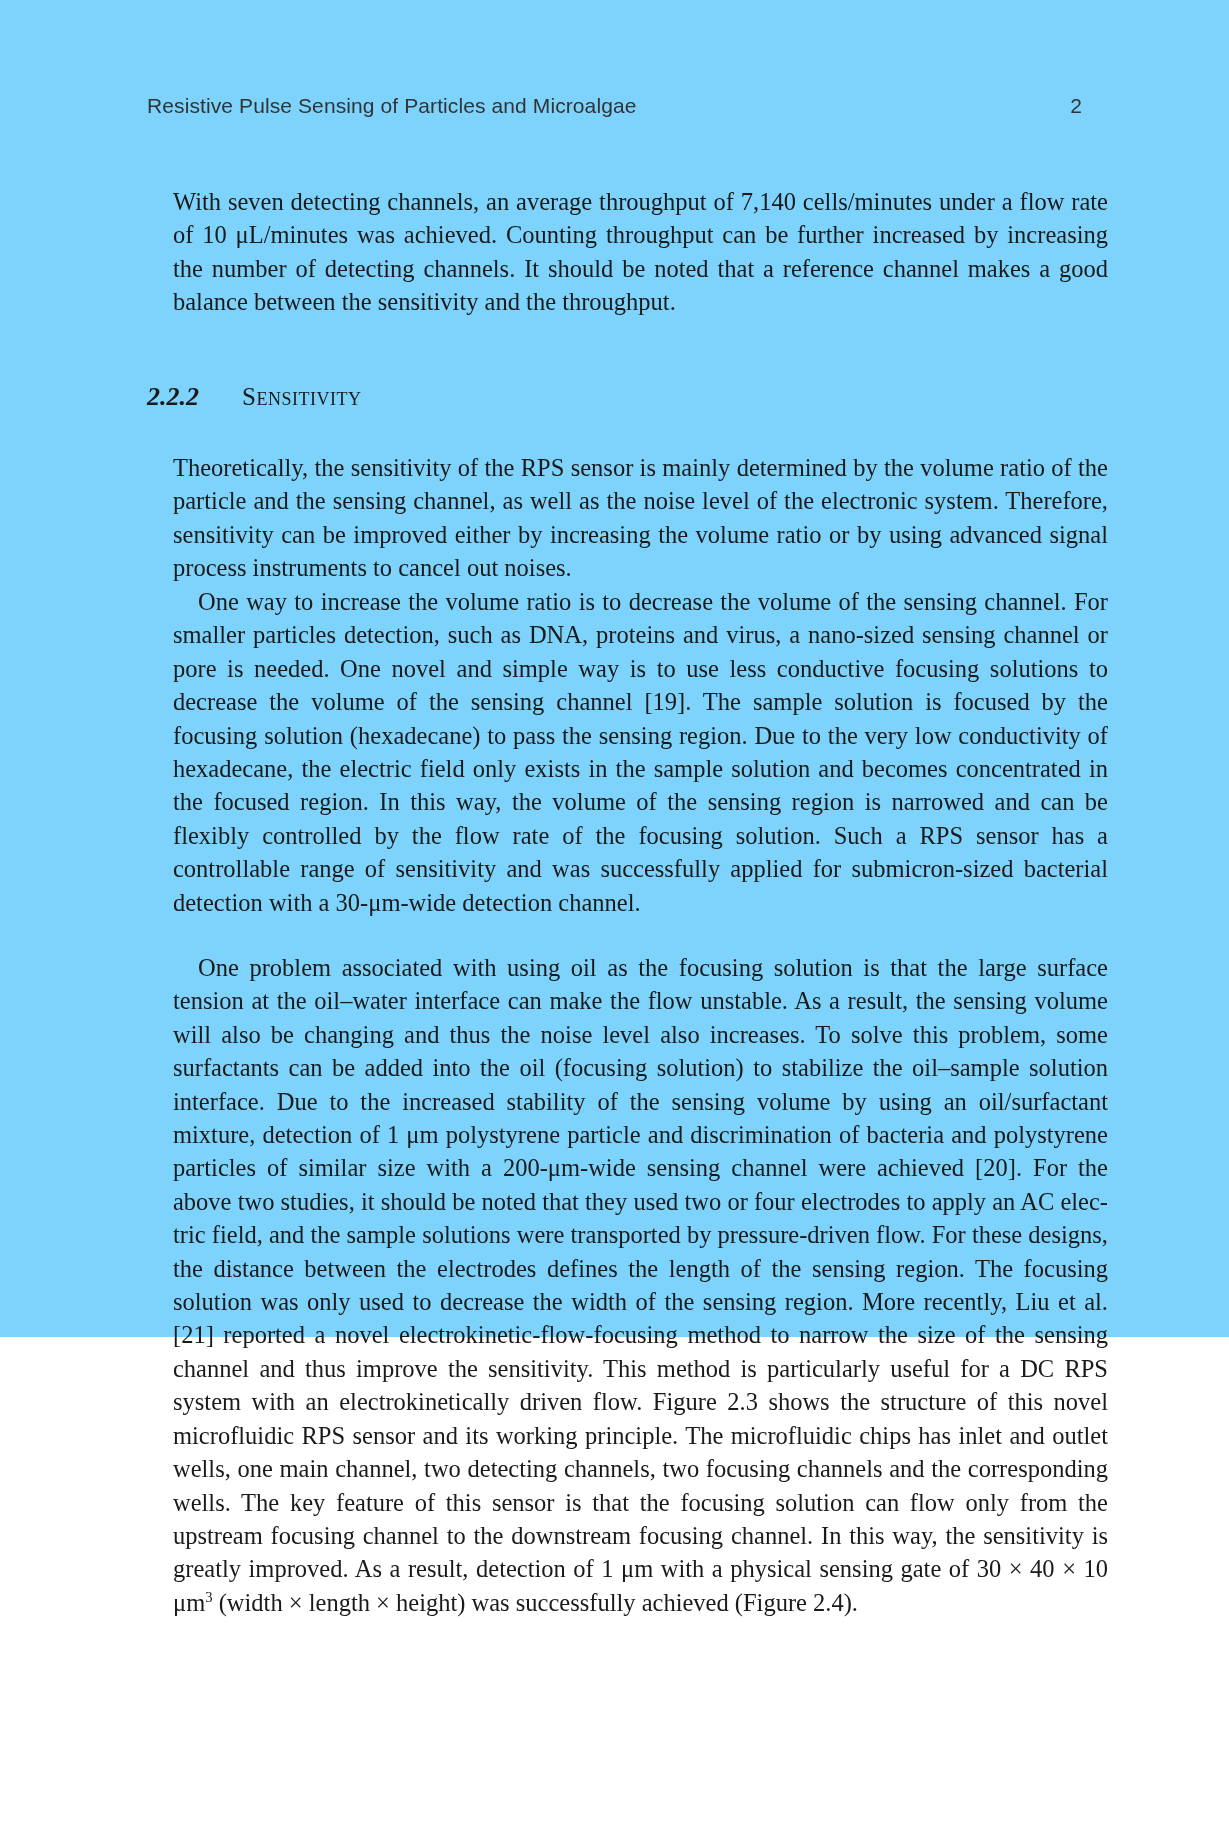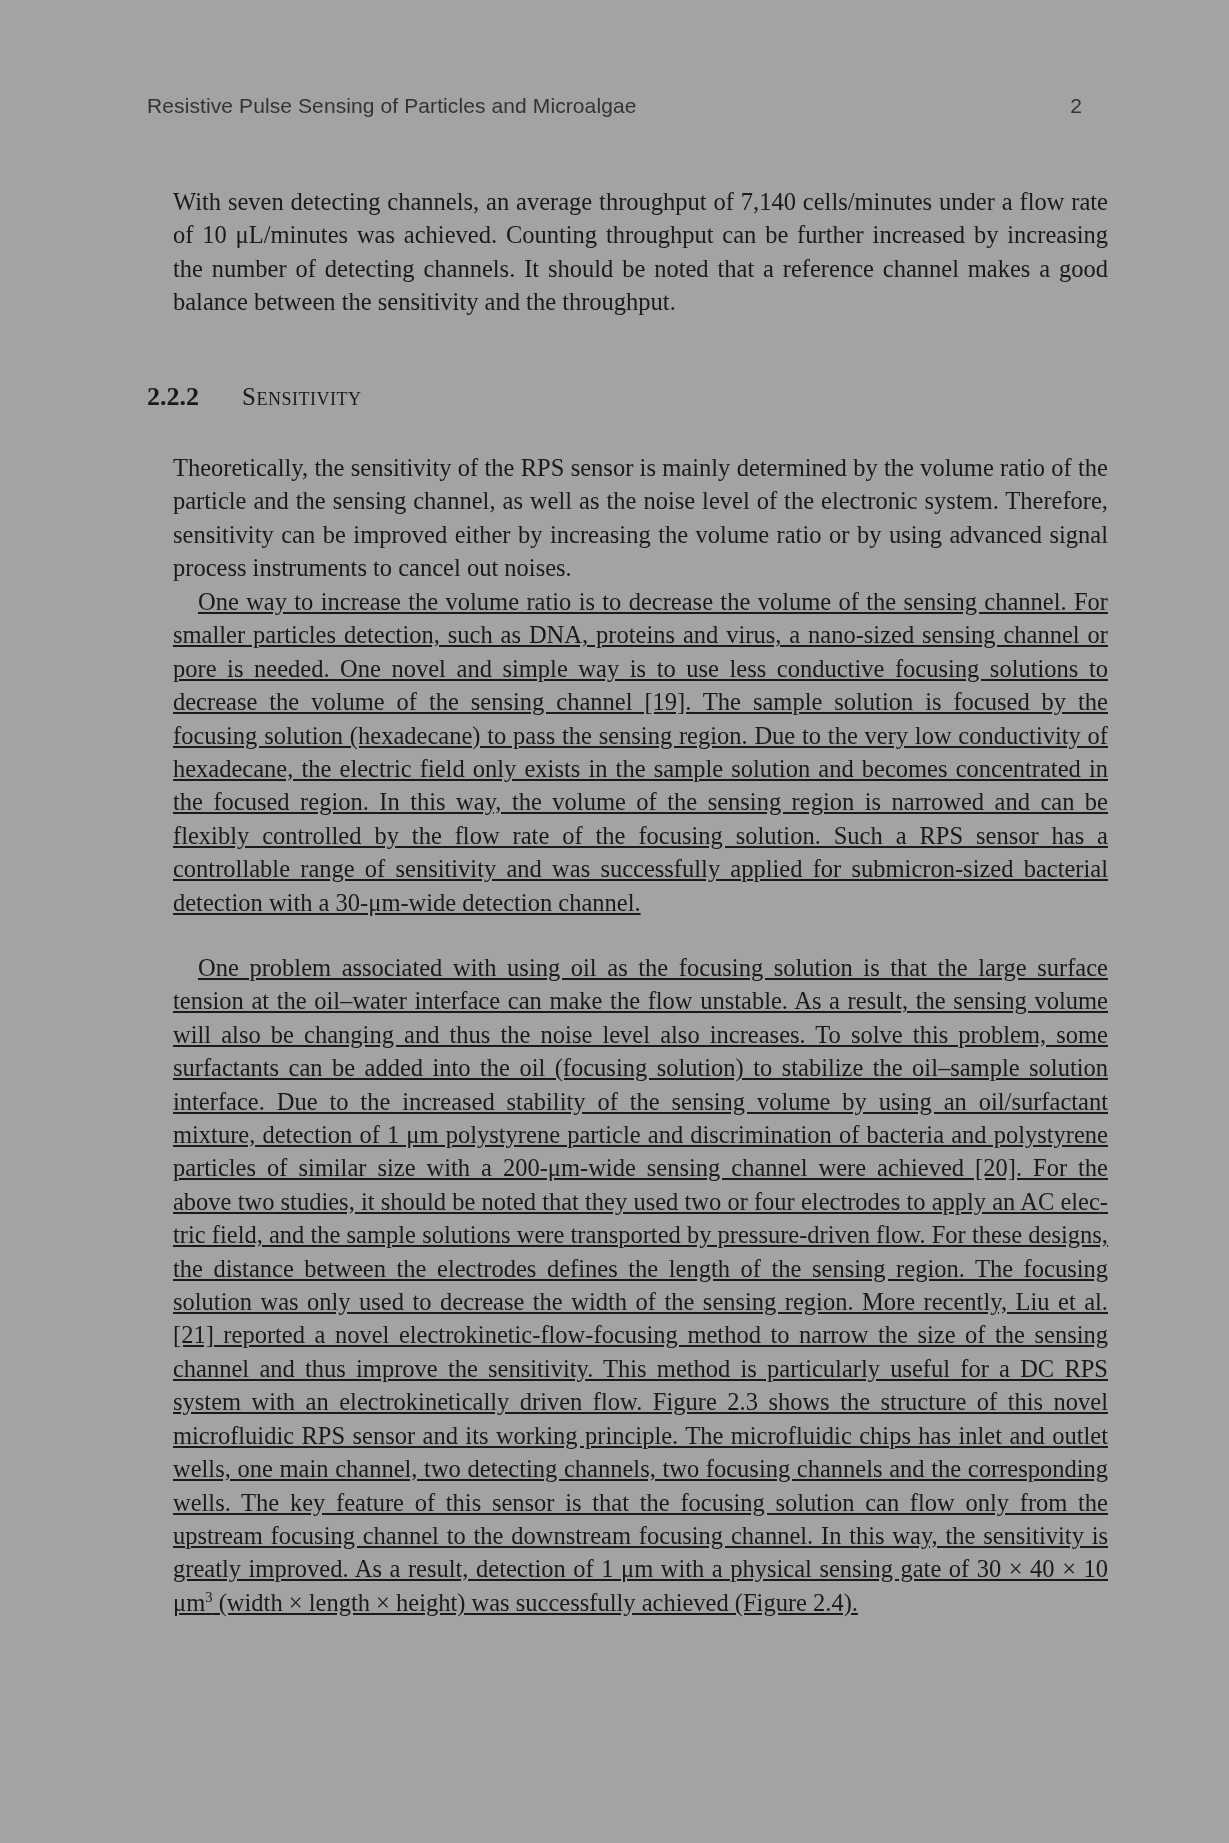--- a/index.html
+++ b/index.html
@@ -1,27 +1,27 @@
 <!DOCTYPE html>
 <html><head>
 <meta charset="utf-8">
 <style>
   html, body { margin: 0; padding: 0; background: #ffffff; }
   body { width: 1229px; height: 1843px; position: relative; overflow: hidden; color: #1a1a1a; }
-  .page { position: absolute; left: 0; top: 0; width: 1229px; height: 1843px; background: #a3a3a3; }
+  .page { position: absolute; left: 0; top: 0; width: 1229px; height: 1337px; background: #7dd3fc; }
   .running-head { position: absolute; left: 147px; top: 94px; width: 935px; height: 30px;
     font-family: "Liberation Sans", "DejaVu Sans", sans-serif; font-size: 21px; color: #333; letter-spacing: 0.1px; }
   .running-head .title { position: absolute; left: 0; top: 0; }
   .running-head .pagenum { position: absolute; right: 0; top: 0; }
   .body-text { font-family: "Liberation Serif", "DejaVu Serif", serif; font-size: 24.5px; line-height: 33.4px;
     text-align: justify; hyphens: manual; color: #1a1a1a; }
   .para { position: absolute; left: 157px; width: 935px; margin: 16px; }
-  .indent { text-indent: 25px; text-decoration: underline; }
+  .indent { text-indent: 25px; }
   .heading { position: absolute; left: 147px; top: 382px; font-family: "Liberation Serif", "DejaVu Serif", serif; color: #1a1a1a; }
-  .heading .num { font-weight: bold; font-size: 26px; display: inline-block; width: 95px; }
+  .heading .num { font-weight: bold; font-size: 26px; display: inline-block; width: 95px; font-style: italic; }
   .heading .ttl { font-variant: small-caps; font-size: 25px; letter-spacing: 0.5px; text-align: right; }
   sup { font-size: 60%; line-height: 0; }
 </style>
 </head>
 <body>
 
 <div class="page">
 
   <div class="running-head">
     <span class="title">Resistive Pulse Sensing of Particles and Microalgae</span>

